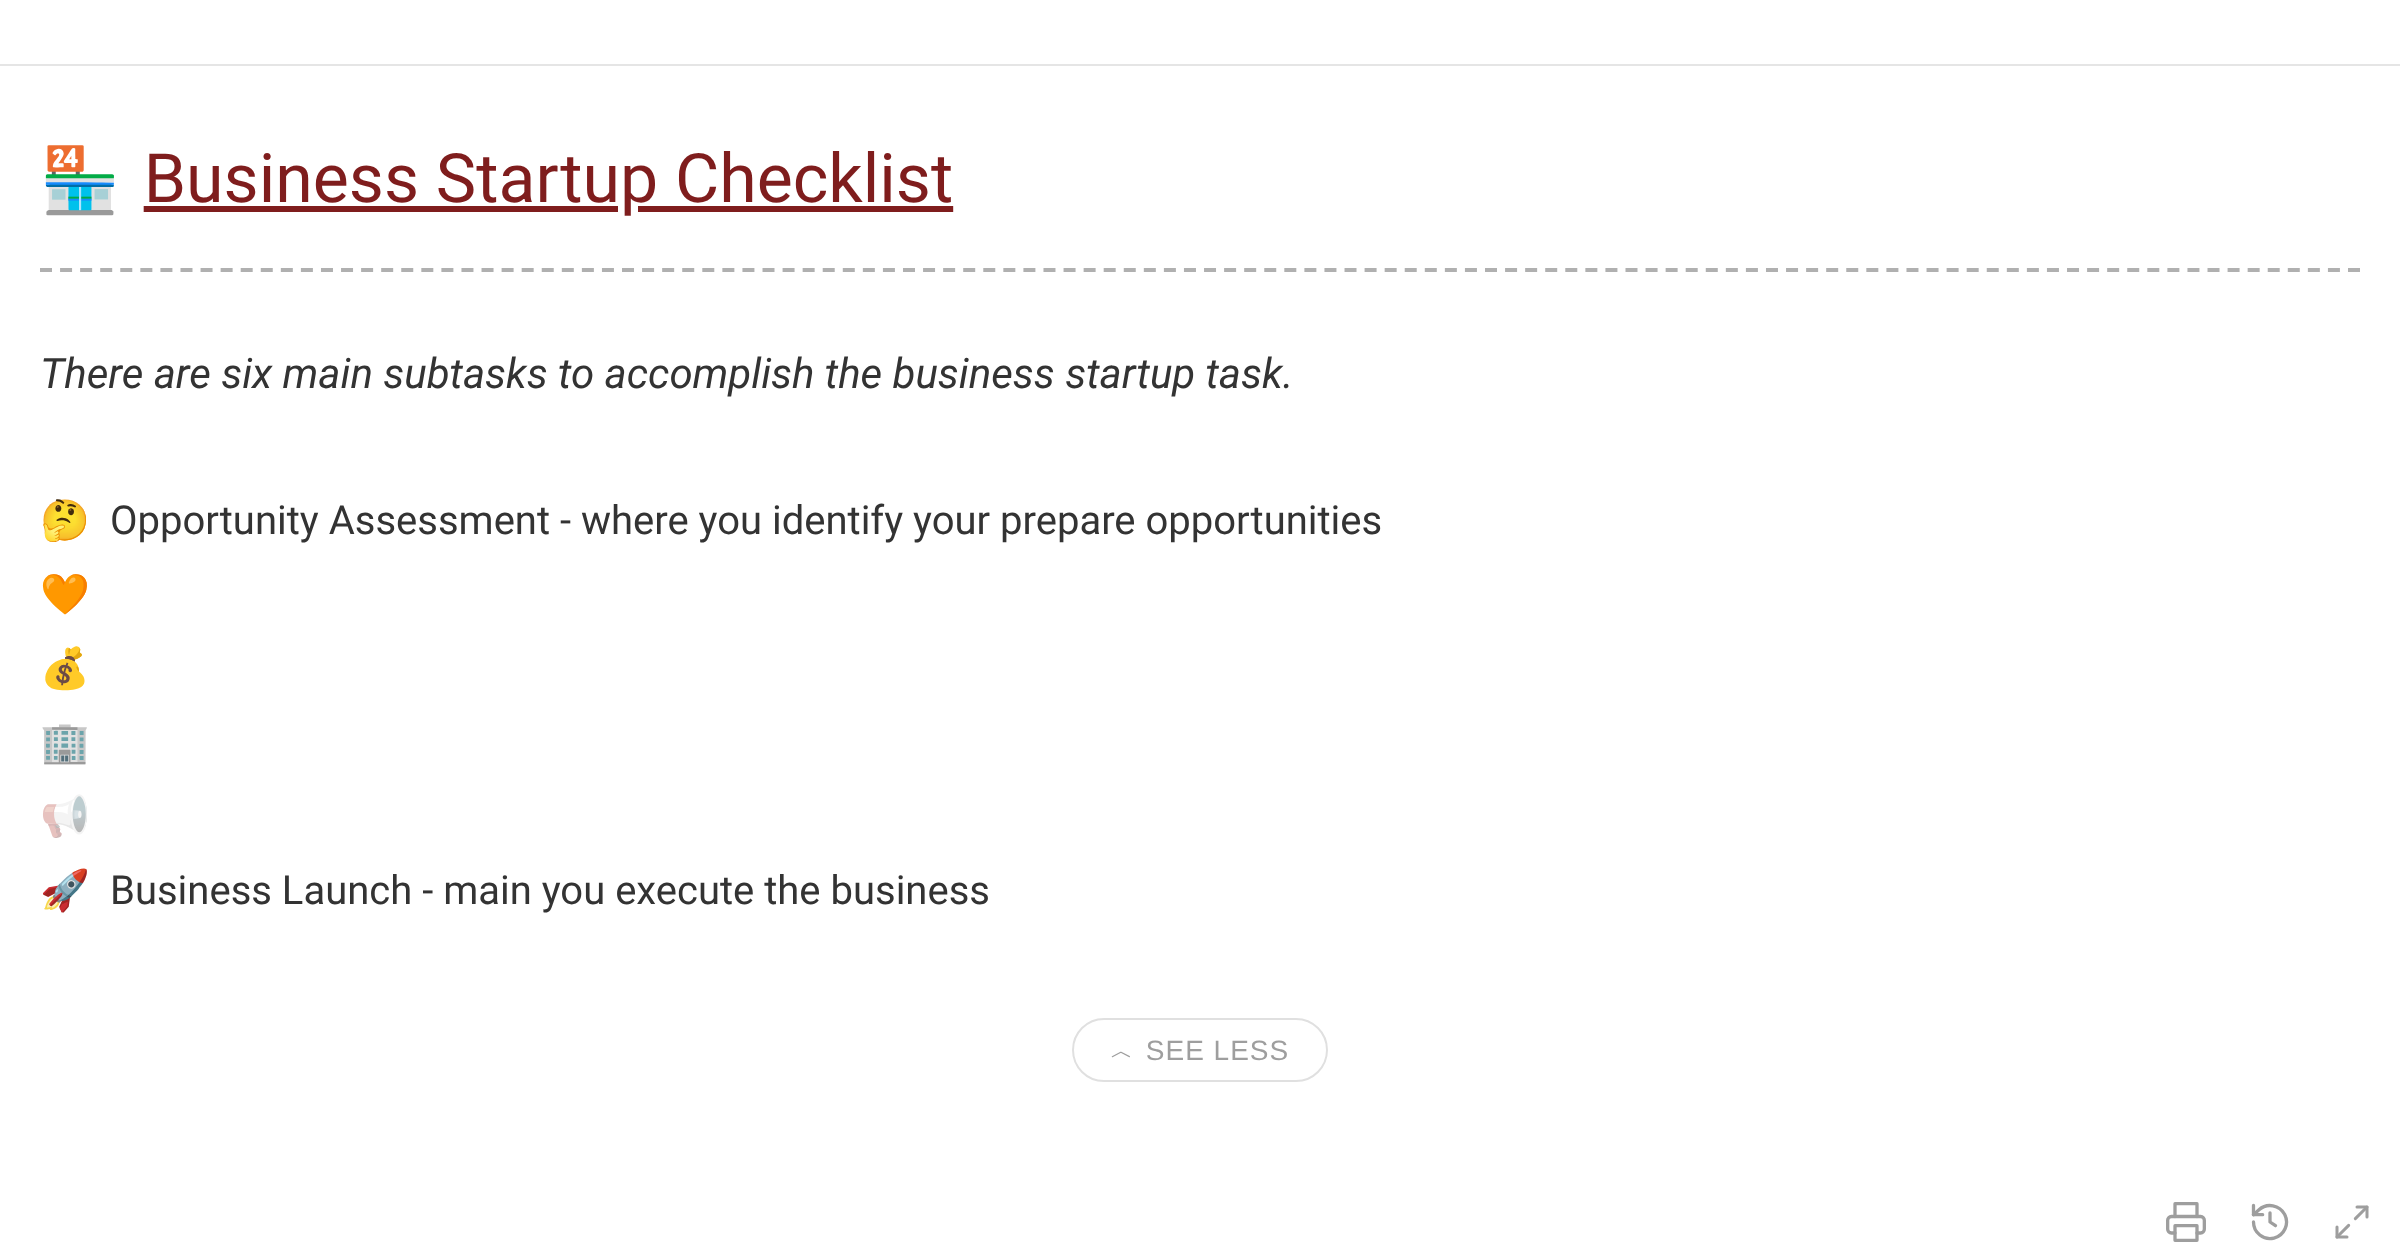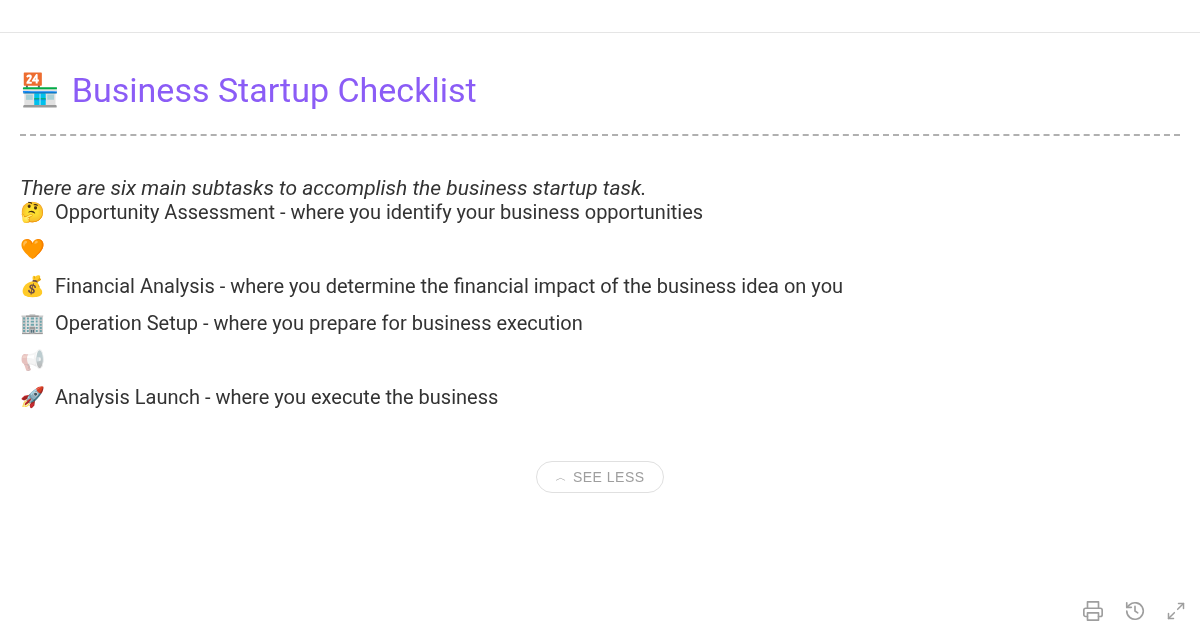--- a/index.html
+++ b/index.html
@@ -31,32 +31,34 @@
       gap: 12px;
       margin-bottom: 24px;
     }
     .title-icon {
       font-size: 32px;
       line-height: 1;
     }
     .title {
       font-size: 34px;
       font-weight: 400;
-      color: #8b5cf6;
+      color: #7f1d1d;
+      text-decoration: underline;
     }
     .dashed-divider {
       border: none;
       border-top: 2px dashed #b0b0b0;
       margin: 0 0 40px 0;
       height: 0;
     }
     .subtitle {
       font-size: 21px;
       font-style: italic;
       color: #333333;
+      margin-bottom: 48px;
     }
     .checklist {
       display: flex;
       flex-direction: column;
       gap: 13px;
     }
     .checklist-item {
       display: flex;
       align-items: center;
       gap: 9px;
@@ -122,39 +124,37 @@
     <h1 class="title">Business Startup Checklist</h1>
   </div>
 
   <hr class="dashed-divider">
 
   <p class="subtitle">There are six main subtasks to accomplish the business startup task.</p>
 
   <div class="checklist">
     <div class="checklist-item">
       <span class="item-icon">🤔</span>
-      <span>Opportunity Assessment - where you identify your business opportunities</span>
+      <span>Opportunity Assessment - where you identify your prepare opportunities</span>
     </div>
     <div class="checklist-item">
       <span class="item-icon">🧡</span>
     </div>
     <div class="checklist-item">
       <span class="item-icon">💰</span>
-      <span>Financial Analysis - where you determine the financial impact of the business idea on you</span>
     </div>
     <div class="checklist-item">
       <span class="item-icon">🏢</span>
-      <span>Operation Setup - where you prepare for business execution</span>
     </div>
     <div class="checklist-item">
       <span class="item-icon muted-emoji">📢</span>
     </div>
     <div class="checklist-item">
       <span class="item-icon">🚀</span>
-      <span>Analysis Launch - where you execute the business</span>
+      <span>Business Launch - main you execute the business</span>
     </div>
   </div>
 
   <div class="see-less-wrapper">
     <button class="see-less-button">
       <span class="chevron">︿</span>
       <span>SEE LESS</span>
     </button>
   </div>
 </div>

